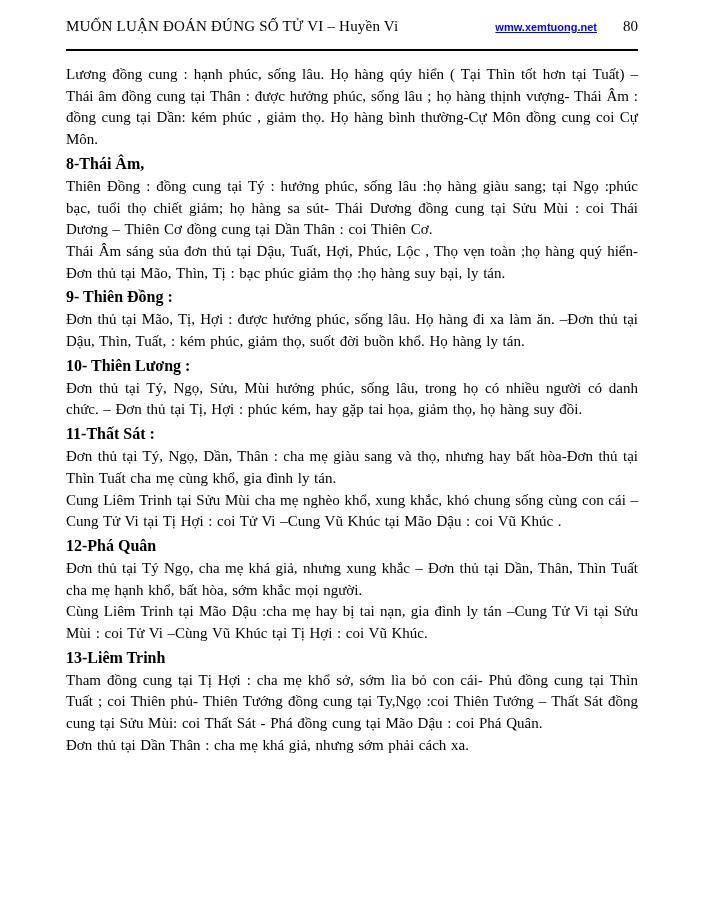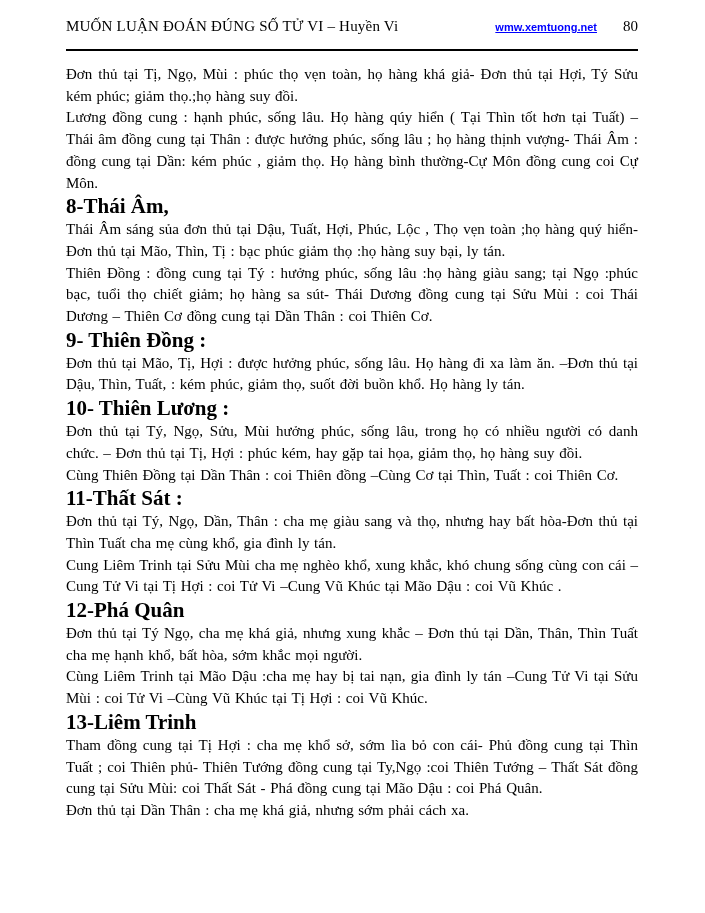--- a/index.html
+++ b/index.html
@@ -46,21 +46,21 @@
 
   .content {
     margin-top:13px;
     font-size:15px;
     line-height:21.7px;
     text-align:justify;
     word-spacing:0.06em;
   }
   .content p { margin:0; }
   .content h2 {
-    font-size:21px;
+    font-size:16px;
     line-height:25px;
     font-weight:bold;
     margin:0;
     text-align:left;
     word-spacing:normal;
   }
 </style>
 </head>
 <body>
 
@@ -69,30 +69,28 @@
 
     <div class="hdr">
       <span class="hdr-title">MUỐN LUẬN ĐOÁN ĐÚNG SỐ TỬ VI – Huyền Vi</span>
       <a class="hdr-link">wmw.xemtuong.net</a>
       <span class="hdr-page">80</span>
     </div>
 
     <hr class="rule">
 
     <div class="content">
-        <p>Đơn thủ tại Tị, Ngọ, Mùi : phúc thọ vẹn toàn, họ hàng khá giả- Đơn thủ tại Hợi, Tý Sửu kém phúc; giảm thọ.;họ hàng suy đồi.</p>
         <p>Lương đồng  cung : hạnh phúc, sống lâu. Họ hàng qúy hiển ( Tại Thìn tốt hơn tại Tuất) –Thái âm đồng cung tại Thân : được hưởng phúc, sống lâu ; họ hàng thịnh vượng- Thái Âm : đồng cung tại Dần: kém phúc , giảm thọ. Họ hàng bình thường-Cự Môn đồng cung coi Cự Môn.</p>
         <h2>8-Thái Âm,</h2>
+        <p>Thiên Đồng : đồng cung tại Tý : hưởng phúc, sống lâu :họ hàng giàu sang; tại Ngọ :phúc bạc, tuổi thọ chiết giảm; họ hàng sa sút- Thái Dương đồng cung tại Sửu  Mùi : coi Thái Dương – Thiên Cơ đồng cung tại Dần Thân : coi Thiên Cơ.</p>
         <p>Thái Âm sáng sủa đơn thủ tại Dậu, Tuất, Hợi, Phúc, Lộc , Thọ vẹn toàn ;họ hàng quý hiển- Đơn thủ tại Mão, Thìn, Tị : bạc phúc giảm thọ :họ hàng suy bại, ly tán.</p>
-        <p>Thiên Đồng : đồng cung tại Tý : hưởng phúc, sống lâu :họ hàng giàu sang; tại Ngọ :phúc bạc, tuổi thọ chiết giảm; họ hàng sa sút- Thái Dương đồng cung tại Sửu  Mùi : coi Thái Dương – Thiên Cơ đồng cung tại Dần Thân : coi Thiên Cơ.</p>
         <h2>9- Thiên Đồng :</h2>
         <p>Đơn thủ tại Mão, Tị, Hợi : được hưởng phúc, sống lâu. Họ hàng đi xa làm ăn. –Đơn thủ tại Dậu, Thìn, Tuất, : kém phúc, giảm thọ, suốt đời buồn khổ. Họ hàng ly tán.</p>
         <h2>10- Thiên Lương :</h2>
         <p>Đơn thủ tại Tý, Ngọ, Sửu, Mùi hưởng phúc, sống lâu, trong họ có nhiều người có danh chức. – Đơn thủ tại Tị, Hợi : phúc kém, hay gặp tai họa, giảm thọ, họ hàng suy đồi.</p>
-        <p>Cùng Thiên Đồng tại Dần Thân : coi Thiên đồng –Cùng Cơ tại Thìn, Tuất : coi Thiên Cơ.</p>
         <h2>11-Thất Sát :</h2>
         <p>Đơn thủ tại Tý, Ngọ, Dần, Thân : cha mẹ giàu sang và thọ, nhưng hay bất hòa-Đơn thủ tại Thìn Tuất cha mẹ cùng khổ, gia  đình ly tán.</p>
         <p>Cung Liêm Trinh tại Sửu Mùi cha mẹ nghèo khổ, xung khắc, khó chung sống cùng con cái – Cung Tử Vi tại Tị Hợi : coi Tử Vi –Cung Vũ Khúc tại Mão Dậu : coi Vũ Khúc .</p>
         <h2>12-Phá Quân</h2>
         <p>Đơn thủ tại Tý Ngọ, cha mẹ khá giả, nhưng xung khắc – Đơn thủ tại Dần, Thân, Thìn Tuất cha mẹ hạnh khổ, bất hòa, sớm khắc mọi người.</p>
         <p>Cùng Liêm Trinh tại Mão Dậu :cha mẹ hay bị tai nạn, gia đình ly tán –Cung Tử Vi tại Sửu Mùi : coi Tử Vi –Cùng Vũ Khúc tại Tị Hợi : coi Vũ Khúc.</p>
         <h2>13-Liêm Trinh</h2>
         <p>Tham đồng cung  tại Tị Hợi : cha mẹ khổ sở, sớm lìa bỏ con cái- Phủ đồng cung tại Thìn Tuất ; coi Thiên phủ- Thiên Tướng đồng cung tại Ty,Ngọ :coi Thiên Tướng – Thất Sát đồng cung tại Sửu Mùi: coi Thất Sát  - Phá đồng cung tại Mão Dậu : coi Phá Quân.</p>
         <p>Đơn thủ tại Dần Thân : cha mẹ khá giả, nhưng sớm phải cách xa.</p>
       </div>

